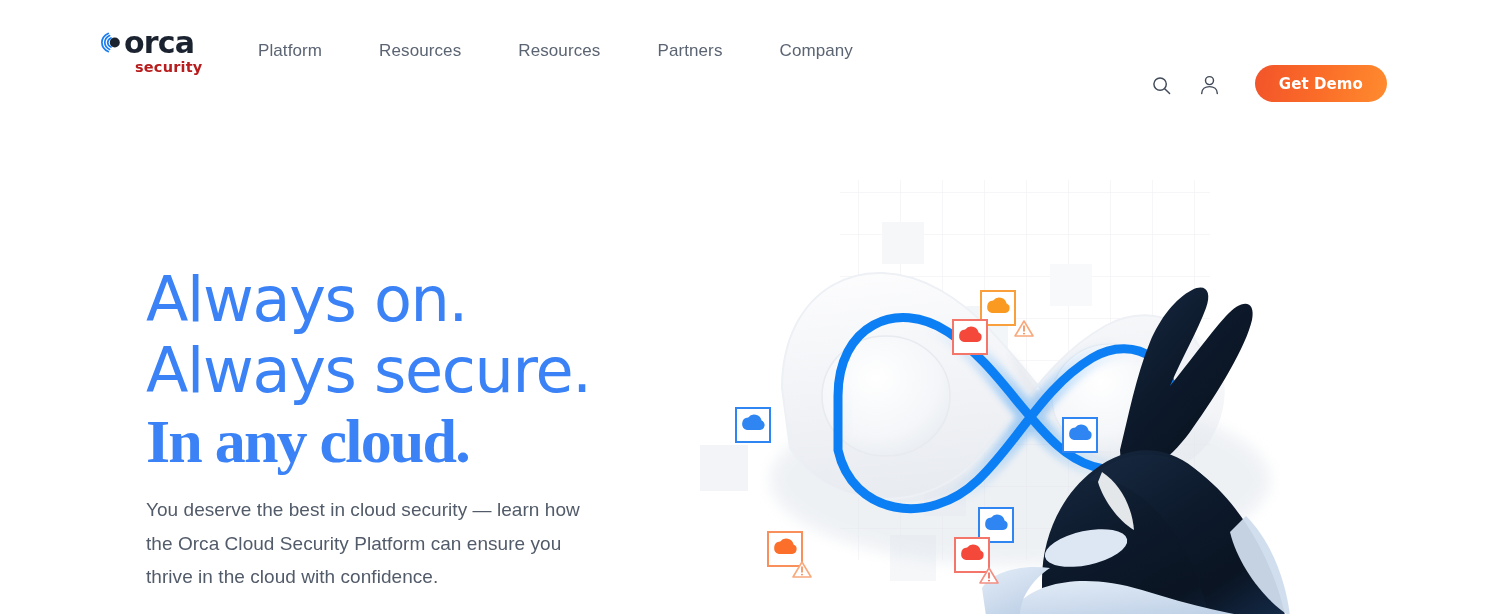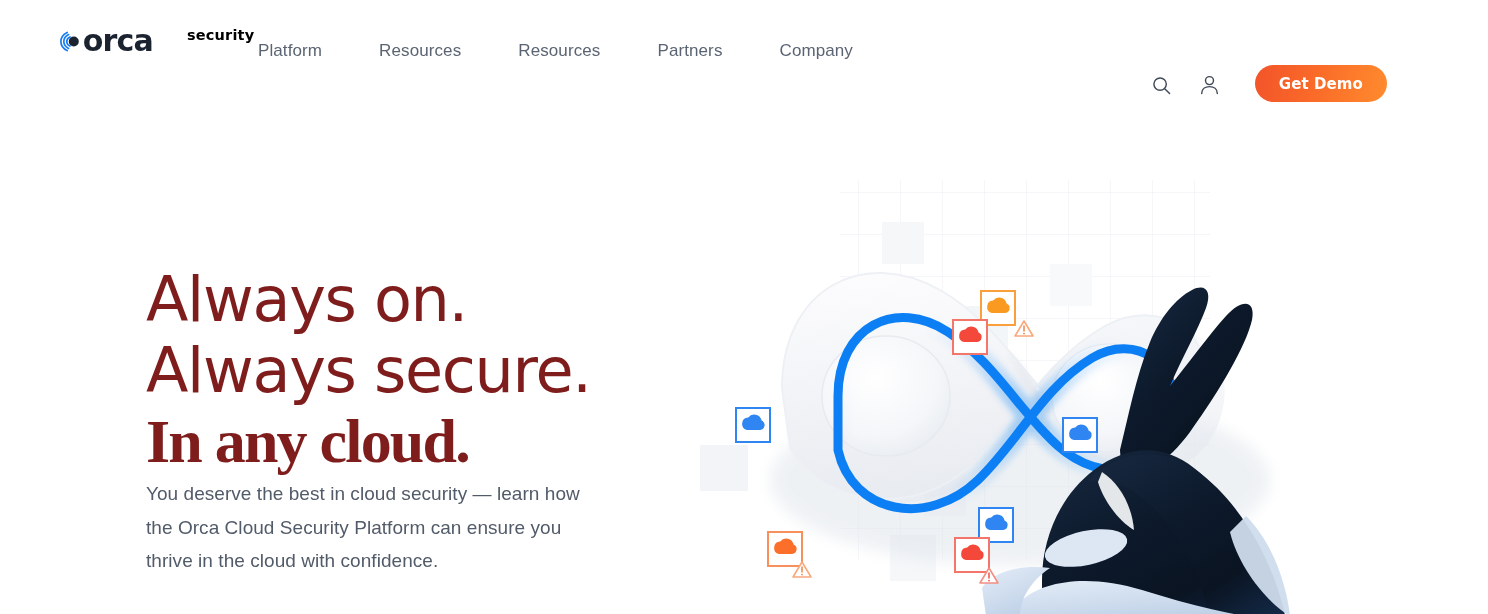--- a/index.html
+++ b/index.html
@@ -14,33 +14,33 @@
   .header {
     position:absolute; top:0; left:0;
     width:1488px; height:102px;
     display:flex; align-items:center;
     z-index:40;
   }
 
   .logo-wrap {
     position:absolute; left:101px; top:26px;
     width:112px; height:50px;
-    display:flex; flex-direction:row;
+    display:flex; flex-direction:column;
     align-items:flex-start; justify-content:center;
     cursor:pointer;
   }
   .logo-top { display:flex; align-items:center; height:30px; }
   .logo-mark { width:22px; height:25px; margin-right:1px; display:block; }
   .logo-word {
     font-size:30px; font-weight:bold; color:#1b2330;
     letter-spacing:-0.8px; line-height:26px;
     font-family:"DejaVu Sans", sans-serif;
   }
   .logo-sub {
-    font-size:14.5px; font-weight:bold; color:#000000;
+    font-size:14.5px; font-weight:bold; color:#b91c1c;
     letter-spacing:0.2px; line-height:15px;
     margin-left:34px; margin-top:2px;
     font-family:"DejaVu Sans", sans-serif;
   }
 
   .nav { position:absolute; left:258px; top:0; height:102px;
          display:flex; align-items:center; }
   .nav-item {
     font-size:17px; color:#5b6472; letter-spacing:0.1px;
     padding:8px 0; margin-right:57px; cursor:pointer;
@@ -66,28 +66,28 @@
     color:#ffffff; font-size:15px; font-weight:bold;
     letter-spacing:0.1px; cursor:pointer;
     display:flex; align-items:center; justify-content:center;
     white-space:nowrap;
     font-family:"DejaVu Sans", sans-serif;
   }
 
   
   .hero-text { position:absolute; left:146px; top:264px; width:540px; z-index:20; }
   .headline-line {
-    font-size:62px; line-height:71px; color:#7f1d1d;
+    font-size:62px; line-height:71px; color:#3b82f6;
     letter-spacing:-1.3px; white-space:nowrap;
     font-family:"DejaVu Sans", sans-serif;
   }
   .headline-line.light { font-weight:normal; }
   .headline-line.bold  { font-weight:bold; letter-spacing:-1.8px;font-family:Liberation Serif, serif; }
   .hero-sub {
-    font-size:19px; line-height:33.5px;
+    margin-top:16px; font-size:19px; line-height:33.5px;
     color:#525b69; letter-spacing:0.05px; max-width:450px;
   }
 
   
   .illo { position:absolute; left:690px; top:150px; width:700px; height:470px; z-index:10; }
   .illo svg { display:block; width:700px; height:470px; }
 </style>
 </head>
 <body>
 

